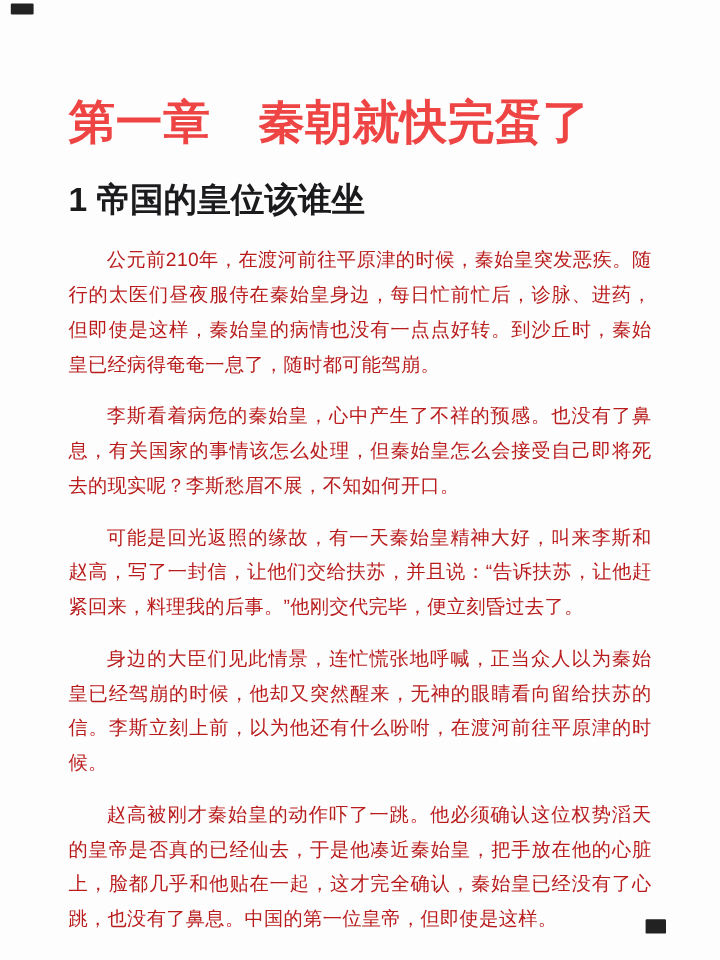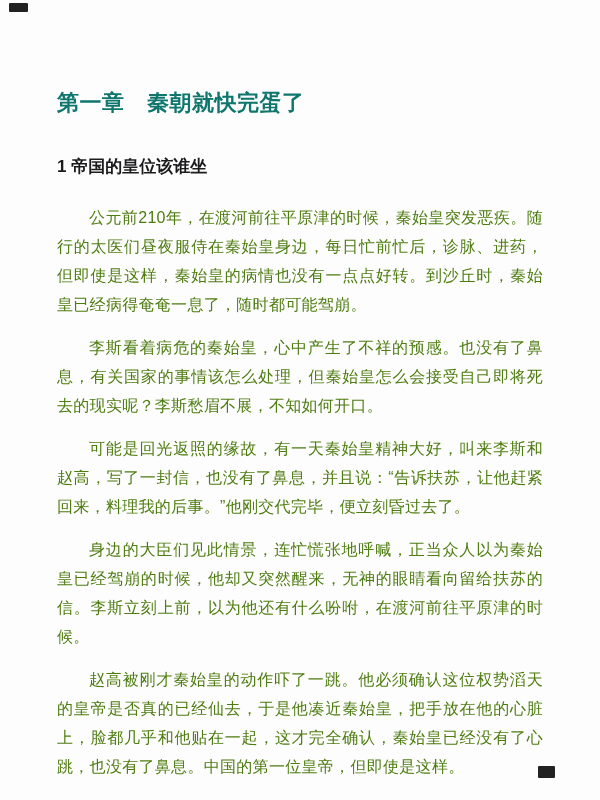--- a/index.html
+++ b/index.html
@@ -19,58 +19,58 @@
   }
   .corner-mark {
     position: absolute;
     background: #222222;
     border-radius: 1px;
   }
   .corner-mark.tl { left: 9px; top: 3px; width: 19px; height: 9px; }
   .corner-mark.br { left: 538px; top: 766px; width: 17px; height: 12px; }
   h1.chapter-title {
     margin: 0;
-    font-size: 22px;
+    font-size: 39px;
     line-height: 37px;
     font-weight: 700;
-    color: #0f766e;
+    color: #ef4444;
     letter-spacing: 0.5px;
     white-space: pre;
   }
   h2.section-heading {
     margin: 33px 0 0 0;
-    font-size: 17px;
+    font-size: 28px;
     line-height: 25px;
     font-weight: 700;
     color: #1b1b1d;
   }
   .content { margin-top: 24px; }
   .content p {
     margin: 0 0 14px 0;
     font-size: 16px;
     line-height: 29px;
     font-weight: 500;
-    color: #4d7c0f;
+    color: #b91c1c;
     text-indent: 2em;
     text-align: justify;
     letter-spacing: 0.3px;
   }
 </style>
 </head>
 <body>
 
 <div class="page">
   <div class="corner-mark tl"></div>
 
   <h1 class="chapter-title">第一章　秦朝就快完蛋了</h1>
 
   <h2 class="section-heading">1 帝国的皇位该谁坐</h2>
 
   <div class="content">
       <p>公元前210年，在渡河前往平原津的时候，秦始皇突发恶疾。随行的太医们昼夜服侍在秦始皇身边，每日忙前忙后，诊脉、进药，但即使是这样，秦始皇的病情也没有一点点好转。到沙丘时，秦始皇已经病得奄奄一息了，随时都可能驾崩。</p>
       <p>李斯看着病危的秦始皇，心中产生了不祥的预感。也没有了鼻息，有关国家的事情该怎么处理，但秦始皇怎么会接受自己即将死去的现实呢？李斯愁眉不展，不知如何开口。</p>
-      <p>可能是回光返照的缘故，有一天秦始皇精神大好，叫来李斯和赵高，写了一封信，也没有了鼻息，并且说：“告诉扶苏，让他赶紧回来，料理我的后事。”他刚交代完毕，便立刻昏过去了。</p>
+      <p>可能是回光返照的缘故，有一天秦始皇精神大好，叫来李斯和赵高，写了一封信，让他们交给扶苏，并且说：“告诉扶苏，让他赶紧回来，料理我的后事。”他刚交代完毕，便立刻昏过去了。</p>
       <p>身边的大臣们见此情景，连忙慌张地呼喊，正当众人以为秦始皇已经驾崩的时候，他却又突然醒来，无神的眼睛看向留给扶苏的信。李斯立刻上前，以为他还有什么吩咐，在渡河前往平原津的时候。</p>
       <p>赵高被刚才秦始皇的动作吓了一跳。他必须确认这位权势滔天的皇帝是否真的已经仙去，于是他凑近秦始皇，把手放在他的心脏上，脸都几乎和他贴在一起，这才完全确认，秦始皇已经没有了心跳，也没有了鼻息。中国的第一位皇帝，但即使是这样。</p>
     </div>
 
   <div class="corner-mark br"></div>
 </div>
 
 </body></html>

